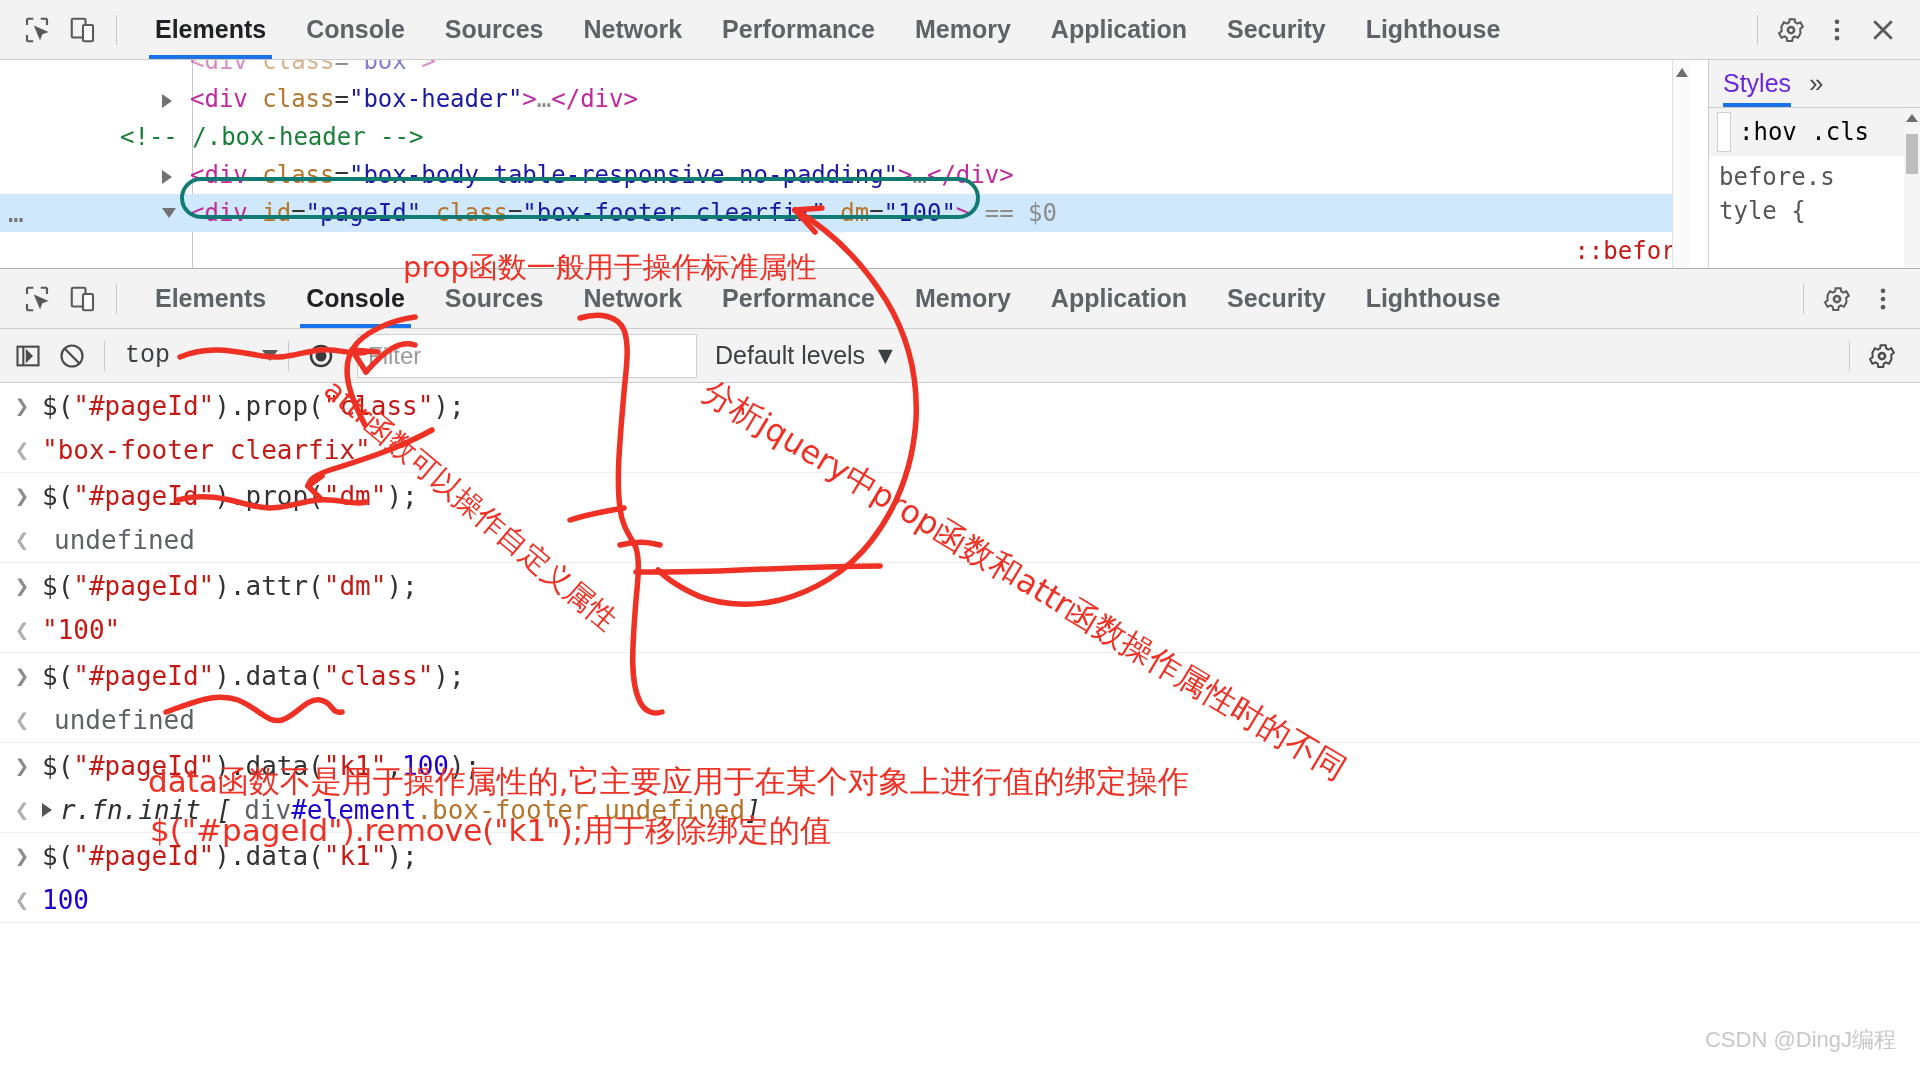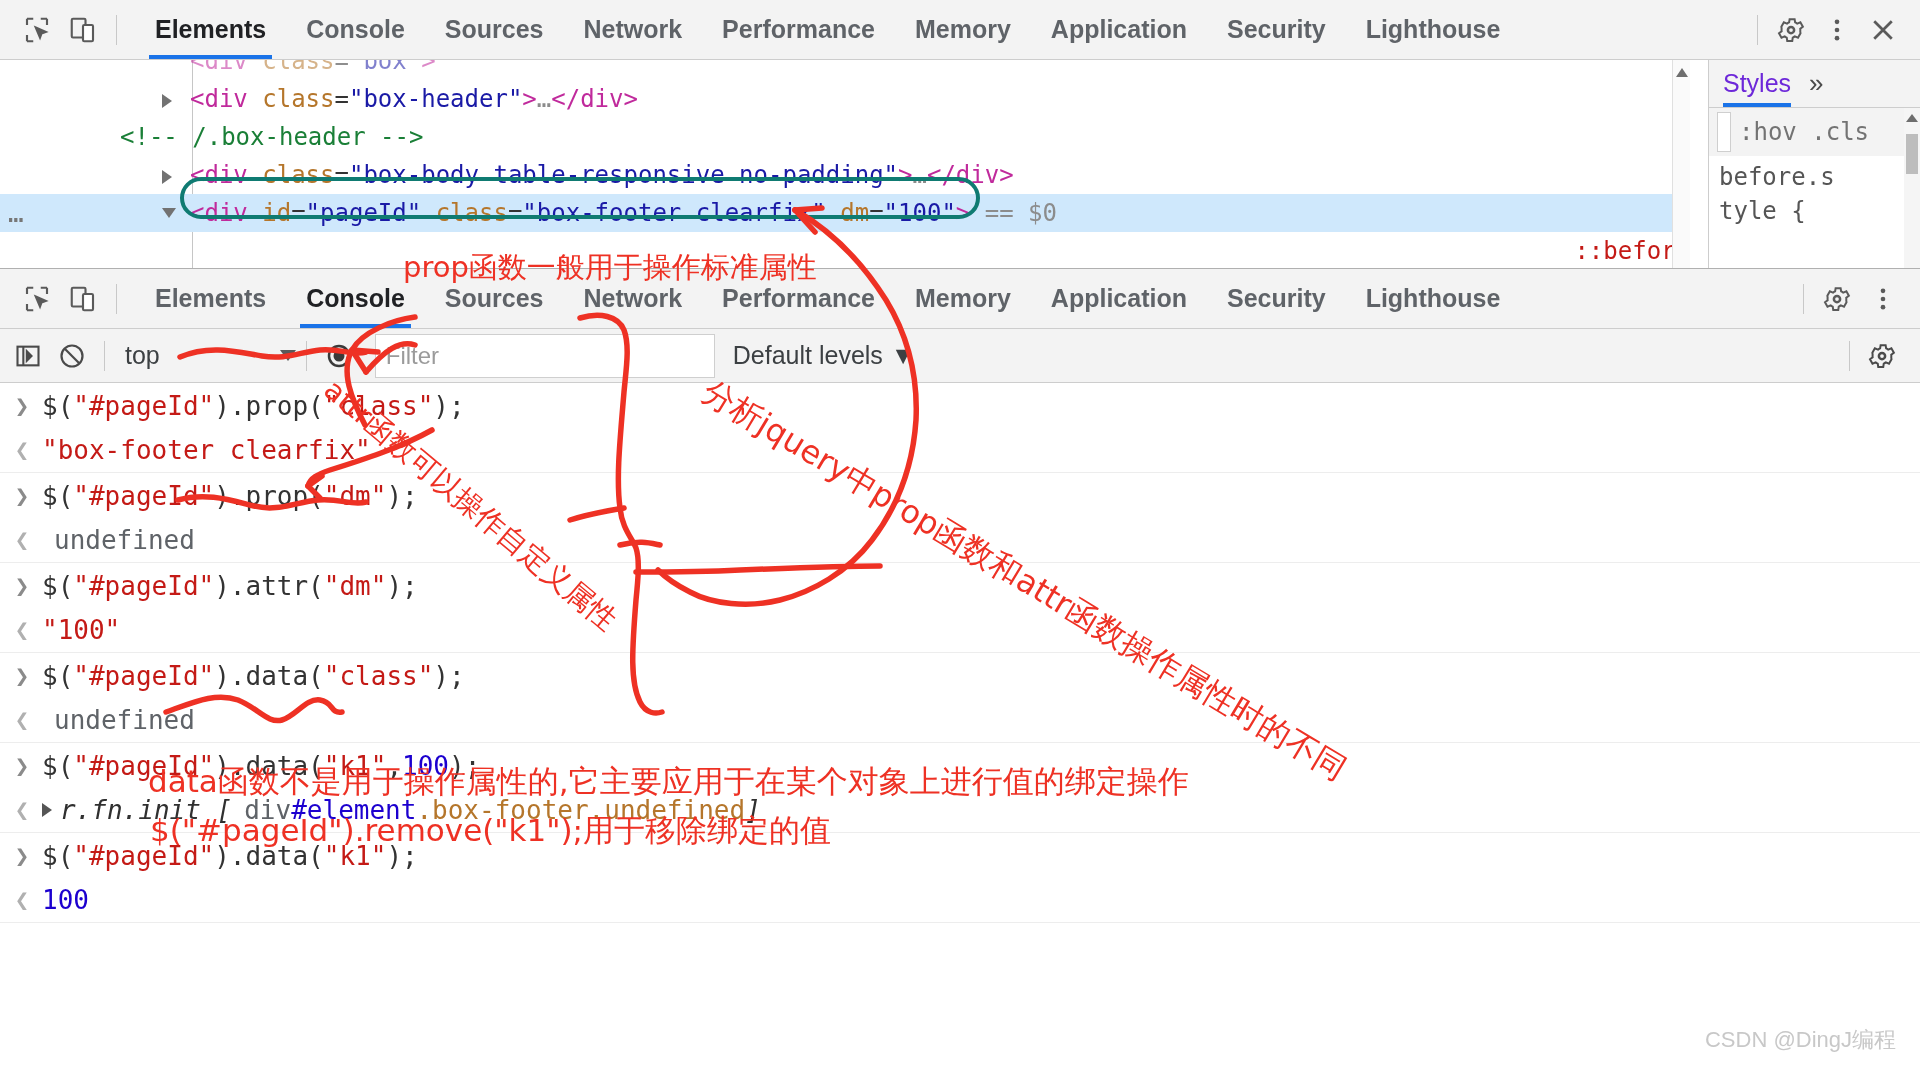--- a/index.html
+++ b/index.html
@@ -115,21 +115,21 @@
     padding-left: 14px;
   }
   .styles-tab { font-size: 25px; color: #6d28d9; position: relative; height: 100%; display:flex; align-items:center;}
   .styles-tab::after {
     content:""; position:absolute; left:0; right:0; bottom:0; height:4px; background:#1a73e8;
   }
   .styles-more { margin-left: 18px; font-size: 26px; color: #4a4a4a; }
   .styles-filterrow {
     height: 48px; display: flex; align-items: center;
     font-family: "DejaVu Sans Mono", monospace;
-    font-size: 24px; color: #737373; padding-left: 8px;
+    font-size: 24px; color: #000000; padding-left: 8px;
     background: #f3f3f3;
     position: relative;
   }
   .filter-box {
     width: 14px; height: 40px; background:#fff; border:1px solid #cfcfcf; margin-right: 8px;
   }
   .styles-body {
     background: #ffffff; height: 112px;
     font-family: "DejaVu Sans Mono", monospace;
     font-size: 24px; line-height: 34px; color: #555;
@@ -156,21 +156,21 @@
   }
   .cf-row {
     height: 54px; display: flex; align-items: center;
     background: #f3f3f3; border-bottom: 1px solid #cdcdcd;
     padding-left: 6px; position: relative;
   }
   .cf-btn { width: 44px; height: 44px; display:flex; align-items:center; justify-content:center; color:#5a5a5a;}
   .cf-ctx {
     font-size: 25px; color: #3c4043; margin-left: 10px; display:flex; align-items:center;
   }
-  .cf-ctx .label { margin-right: 120px; }
+  .cf-ctx .label { margin-right: 92px; font-family: Liberation Mono, monospace; }
   .cf-caret {
     width:0;height:0;border-top:11px solid #5a5a5a;border-left:8px solid transparent;border-right:8px solid transparent;
   }
   .cf-filter {
     margin-left: 14px; width: 340px; height: 44px;
     background: #ffffff; border: 1px solid #cfcfcf;
     display: flex; align-items: center; padding: 0 10px;
     font-size: 24px; color: #9b9b9b;
   }
   .cf-levels { margin-left: 18px; font-size: 25px; color: #3c4043; display:flex; align-items:center; gap:8px;}

